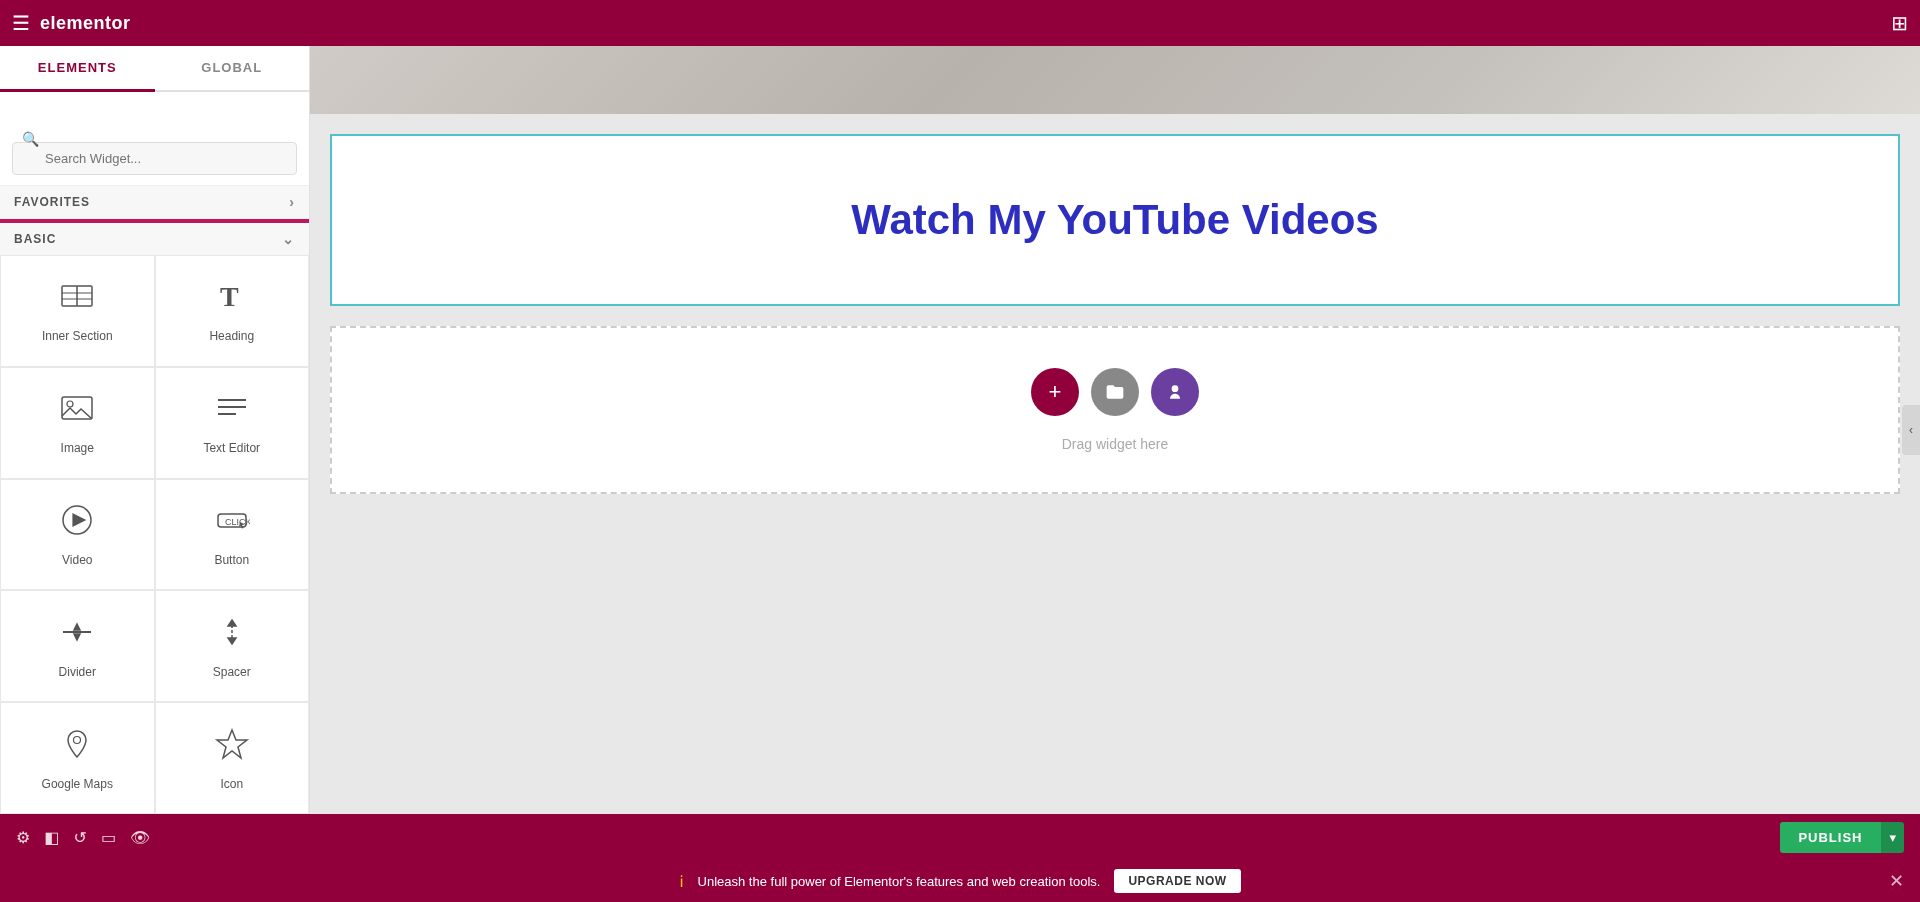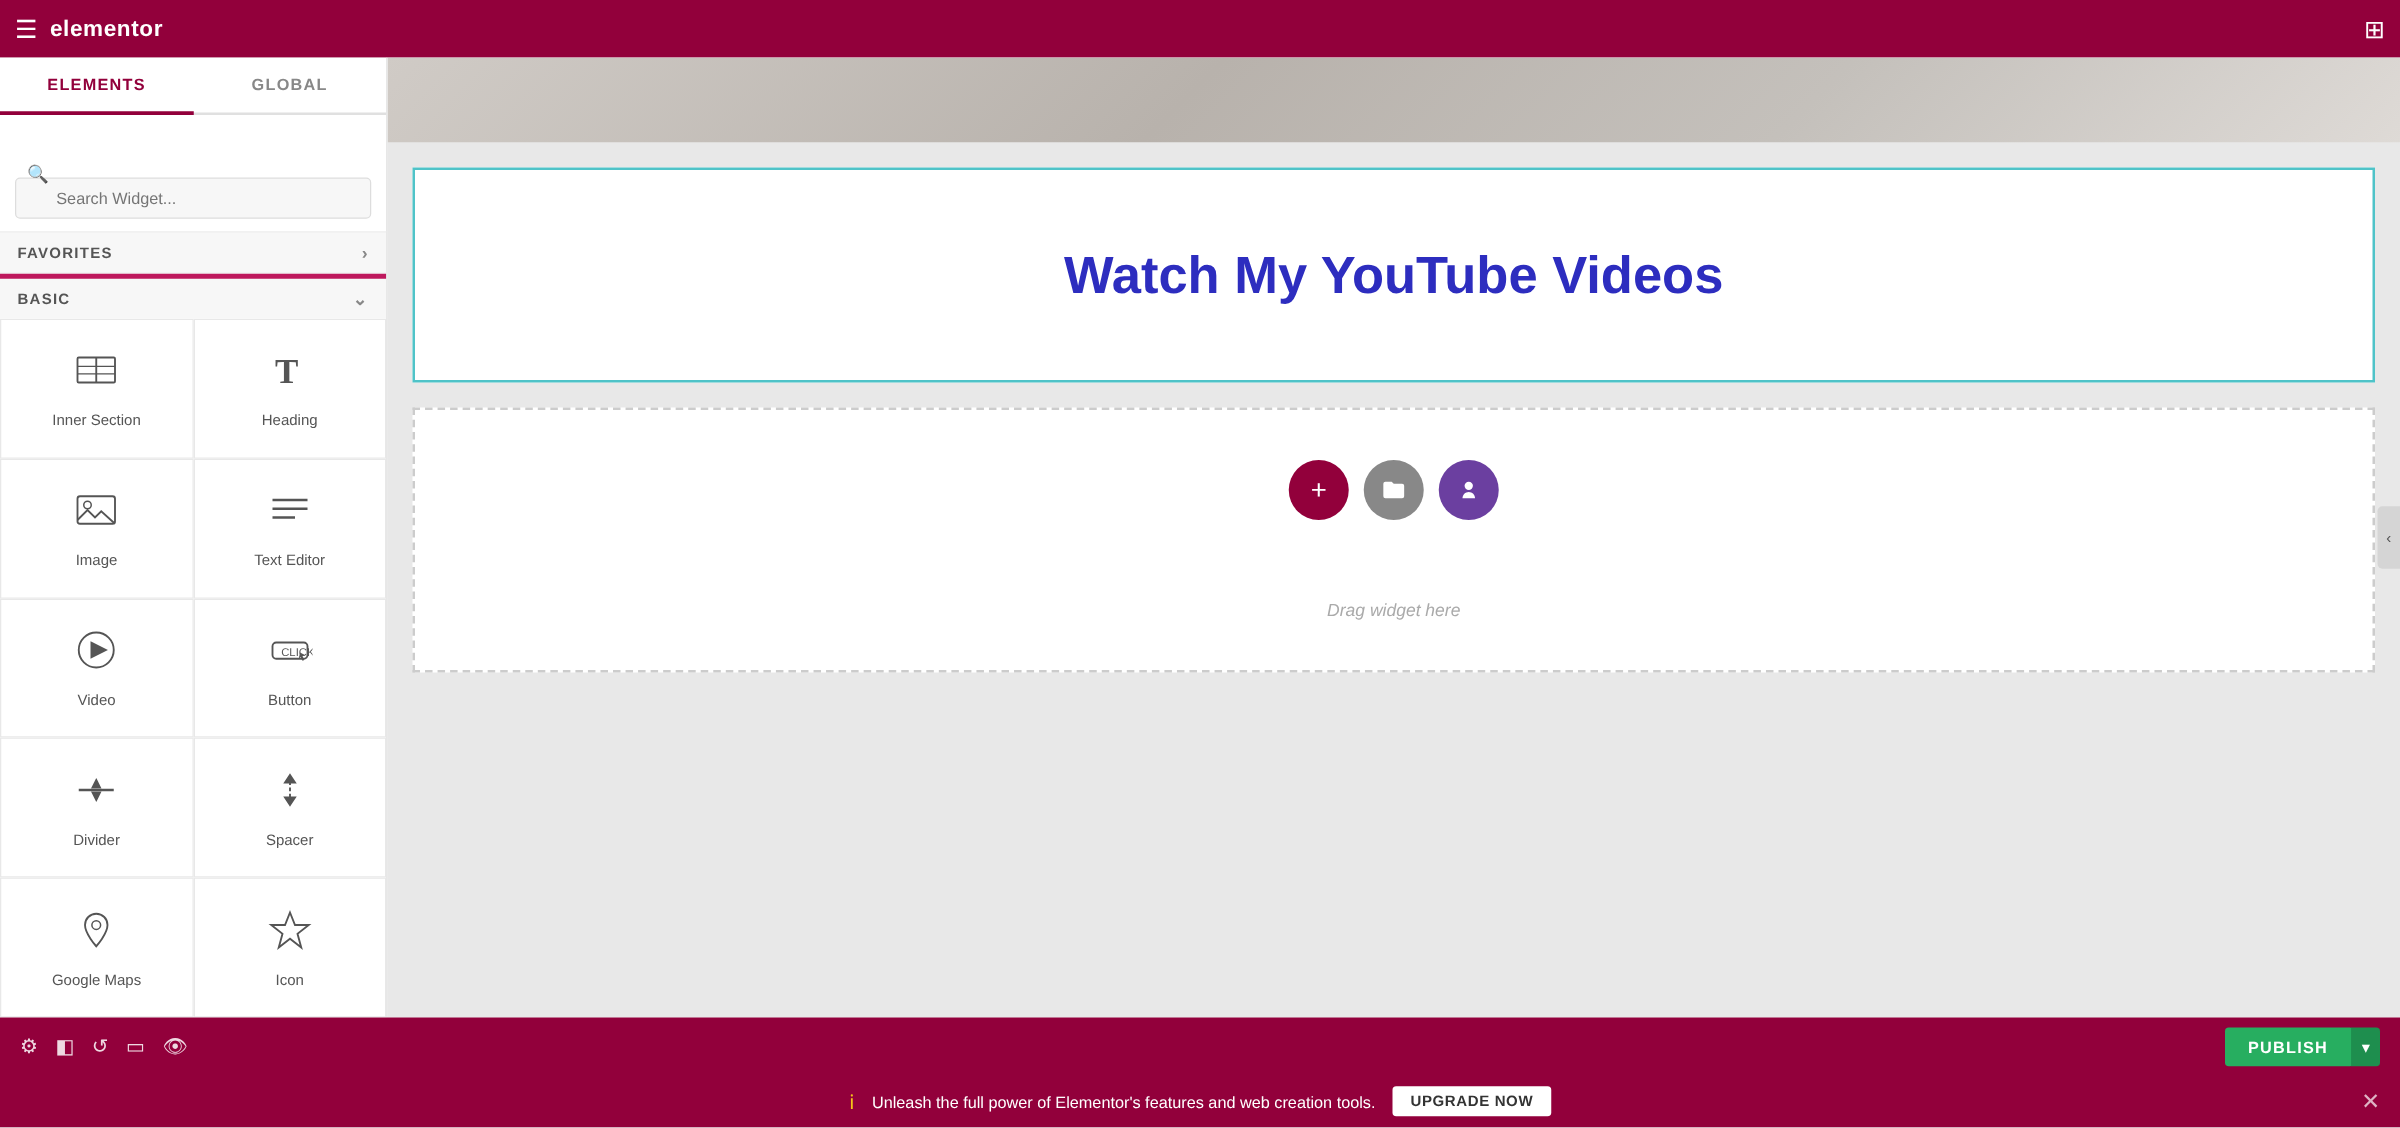--- a/index.html
+++ b/index.html
@@ -199,21 +199,21 @@
       border-radius: 50%;
       border: none;
       cursor: pointer;
       display: flex; align-items: center; justify-content: center;
       font-size: 22px;
     }
     .drop-btn.add { background: #92003b; color: #fff; }
     .drop-btn.folder { background: #888; color: #fff; }
     .drop-btn.template { background: #6b3fa0; color: #fff; }
     .drop-zone-text {
-      font-size: 14px; color: #aaa; font-style: italic; margin-top: 44px;
+      font-size: 14px; color: #aaa; 
     }
 
     
     .collapse-handle {
       position: absolute;
       right: 0;
       top: 50%;
       transform: translateY(-50%);
       width: 18px; height: 50px;
       background: #d5d5d5;

